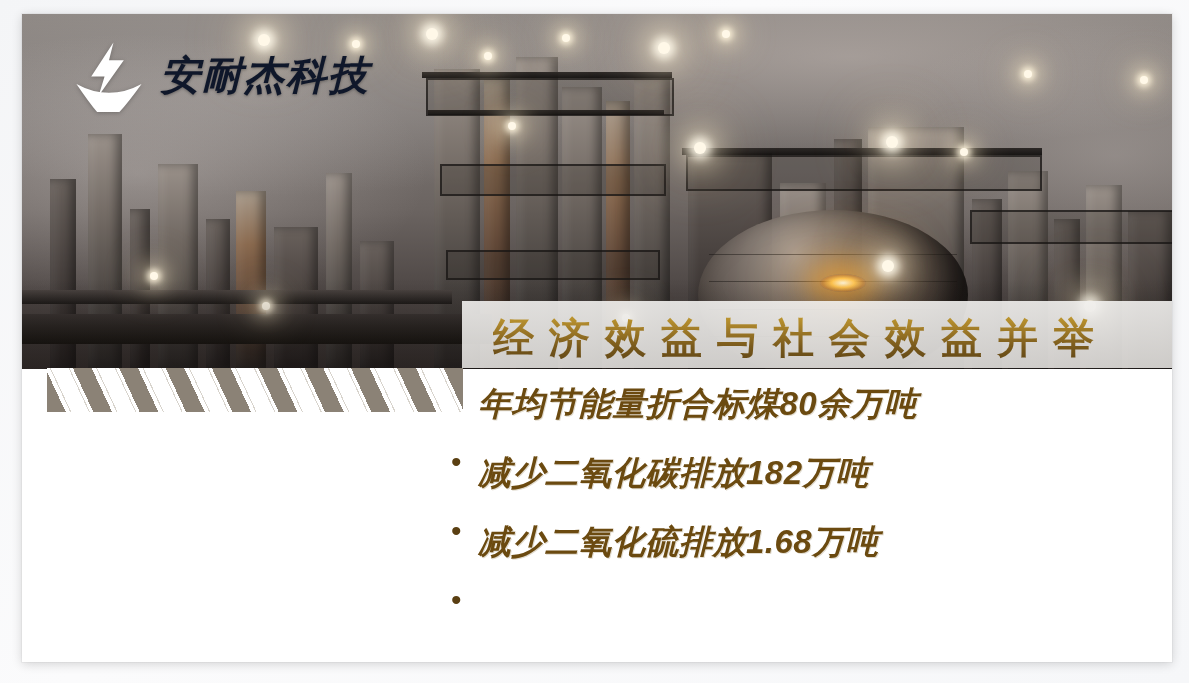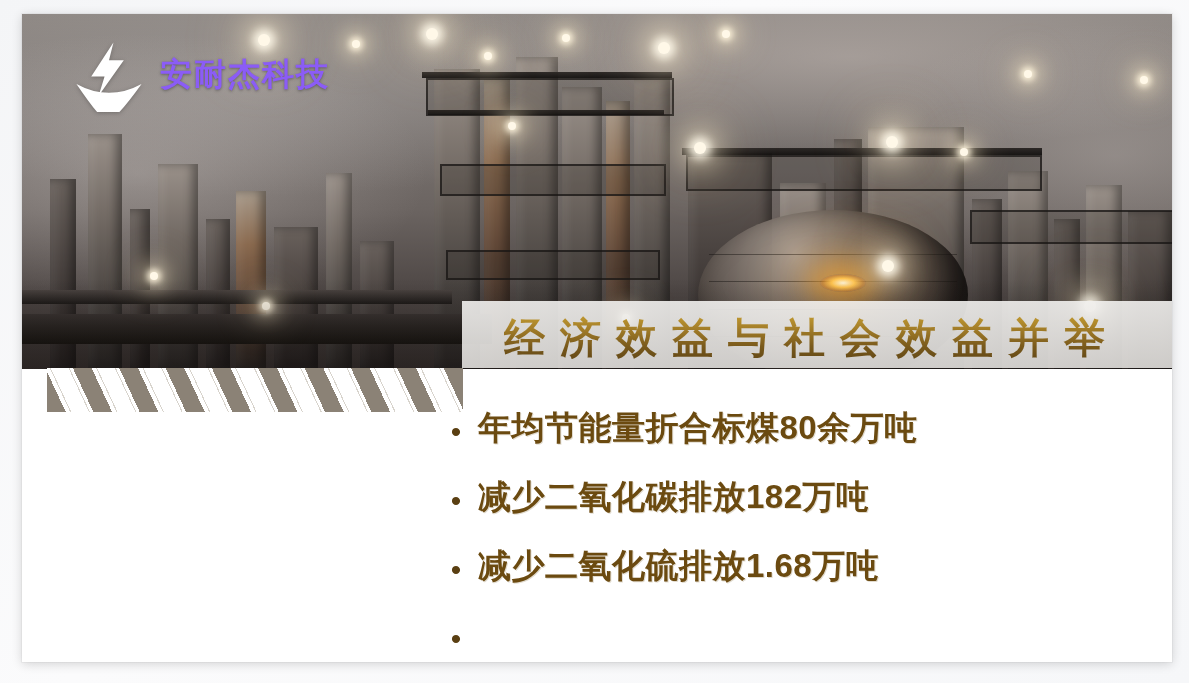--- a/index.html
+++ b/index.html
@@ -133,26 +133,27 @@
     position: absolute;
     left: 50px;
     top: 24px;
     display: flex;
     align-items: center;
     gap: 14px;
     z-index: 6;
   }
   .logo-mark { width: 74px; height: 74px; display: block; filter: drop-shadow(0 1px 2px rgba(0,0,0,0.25)); }
   .logo-text {
-    color: #8b5cf6;
-    font-size: 32px;
+    color: #0f172a;
+    font-size: 40px;
     font-weight: 700;
     letter-spacing: 2px;
     text-shadow: 0 1px 3px rgba(0,0,0,0.35);
     white-space: nowrap;
+    font-style: italic;
   }
 
   
   .left-title {
     position: absolute;
     left: 158px;
     top: 308px;
     z-index: 8;
     color: #ffffff;
     font-size: 41px;
@@ -167,21 +168,21 @@
     position: absolute;
     left: 440px;
     top: 287px;
     width: 710px;
     height: 67px;
     z-index: 7;
     background: linear-gradient(180deg, rgba(242,241,239,0.90) 0%, rgba(235,233,230,0.86) 100%);
   }
   .right-title {
     position: absolute;
-    left: 482px;
+    left: 471px;
     top: 297px;
     z-index: 9;
     font-size: 41px;
     font-weight: 700;
     letter-spacing: 15px;
     white-space: nowrap;
     background: linear-gradient(180deg, #caa232 0%, #a8822a 28%, #7a5a1c 64%, #5b4214 100%);
     -webkit-background-clip: text;
     background-clip: text;
     color: transparent;
@@ -218,22 +219,23 @@
   
   .bullets {
     position: absolute;
     left: 412px;
     top: 368px;
     width: 720px;
     z-index: 4;
   }
   .bullet-row {
     display: flex;
-    align-items: flex-end;
+    align-items: flex-start;
     height: 69px;
+    font-style: italic;
   }
   .bullet-dot {
     width: 44px;
     flex: 0 0 44px;
     text-align: center;
     color: #5a3f12;
     font-size: 30px;
     line-height: 1;
     position: relative;
     top: -4px;

